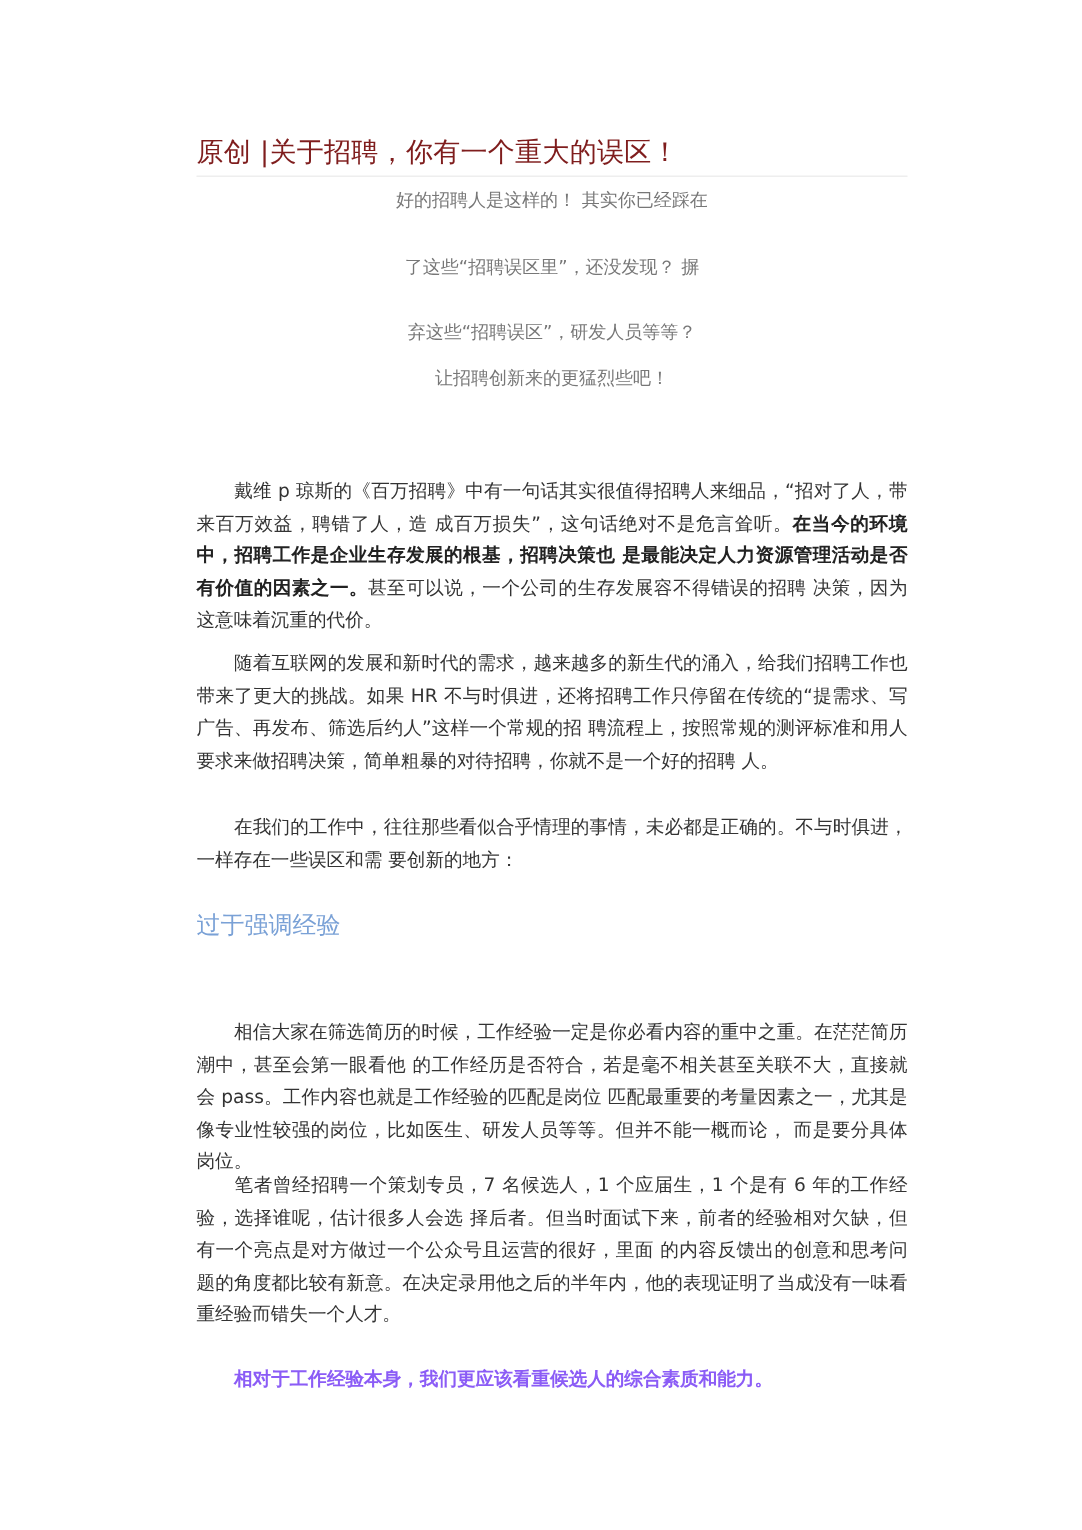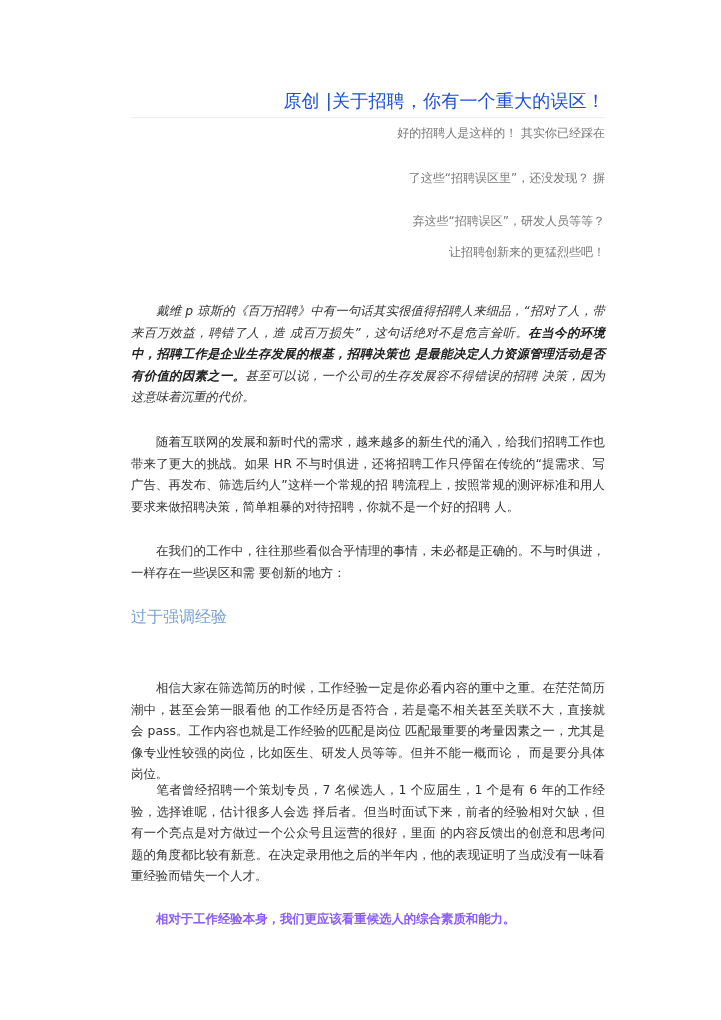--- a/index.html
+++ b/index.html
@@ -1,22 +1,22 @@
 <!DOCTYPE html>
 <html><head>
   <meta charset="utf-8">
   <style>
     html, body { margin: 0; padding: 0; background: #ffffff; }
     body { width: 721px; height: 1020px; position: relative; overflow: hidden;
            font-family: "DejaVu Sans", "Liberation Sans", sans-serif; color: #333333; }
     .page { position: absolute; left: 131px; top: 0; width: 474px; }
-    .title { position: absolute; left: 0; top: 89px; width: 474px; text-align: right;
-             font-size: 18px; color: #1d4ed8; letter-spacing: 0.2px; }
+    .title { position: absolute; left: 0; top: 89px; width: 474px; text-align: left;
+             font-size: 18px; color: #7f1d1d; letter-spacing: 0.2px; }
     .divider { position: absolute; left: 0; top: 117px; width: 474px; height: 1px; background: #eeeeee; }
-    .intro { position: absolute; left: 0; width: 474px; text-align: right; font-size: 12px; color: #777777; }
+    .intro { position: absolute; left: 0; width: 474px; text-align: center; font-size: 12px; color: #777777; }
     .para { position: absolute; left: 0; width: 474px; font-size: 12.4px; line-height: 21.5px; color: #333333;
             text-align: justify; }
     .para .indent { display: inline-block; width: 25px; }
     .para b { color: #222222; font-weight: bold; }
     .section-heading { position: absolute; left: 0; width: 474px; text-align: left; font-size: 16px;
                        font-weight: normal; color: #7aa1d6; }
     .bold-para { position: absolute; left: 0; width: 474px; font-size: 12.4px; line-height: 21.5px;
                  font-weight: bold; color: #8b5cf6; }
   </style>
 </head>
@@ -24,21 +24,21 @@
 
 <div class="page">
   <div class="title">原创 |关于招聘，你有一个重大的误区！</div>
   <div class="divider"></div>
 
   <div class="intro" style="top:125px;">好的招聘人是这样的！ 其实你已经踩在</div>
   <div class="intro" style="top:170px;">了这些“招聘误区里”，还没发现？ 摒</div>
   <div class="intro" style="top:213px;">弃这些“招聘误区”，研发人员等等？</div>
   <div class="intro" style="top:244px;">让招聘创新来的更猛烈些吧！</div>
 
-  <div class="para" style="top:300px;font-style:italic;">
+  <div class="para" style="top:316px;">
     <span class="indent"></span><span>戴维 p 琼斯的《百万招聘》中有一句话其实很值得招聘人来细品，“招对了人，带来百万效益，聘错了人，造 成百万损失”，这句话绝对不是危言耸听。</span><b>在当今的环境中，招聘工作是企业生存发展的根基，招聘决策也 是最能决定人力资源管理活动是否有价值的因素之一。</b><span>甚至可以说，一个公司的生存发展容不得错误的招聘 决策，因为这意味着沉重的代价。</span>
   </div>
 
   <div class="para" style="top:431px;">
     <span class="indent"></span><span>随着互联网的发展和新时代的需求，越来越多的新生代的涌入，给我们招聘工作也带来了更大的挑战。如果 HR 不与时俱进，还将招聘工作只停留在传统的“提需求、写广告、再发布、筛选后约人”这样一个常规的招 聘流程上，按照常规的测评标准和用人要求来做招聘决策，简单粗暴的对待招聘，你就不是一个好的招聘 人。</span>
   </div>
 
   <div class="para" style="top:540px;">
     <span class="indent"></span><span>在我们的工作中，往往那些看似合乎情理的事情，未必都是正确的。不与时俱进，一样存在一些误区和需 要创新的地方：</span>
   </div>

